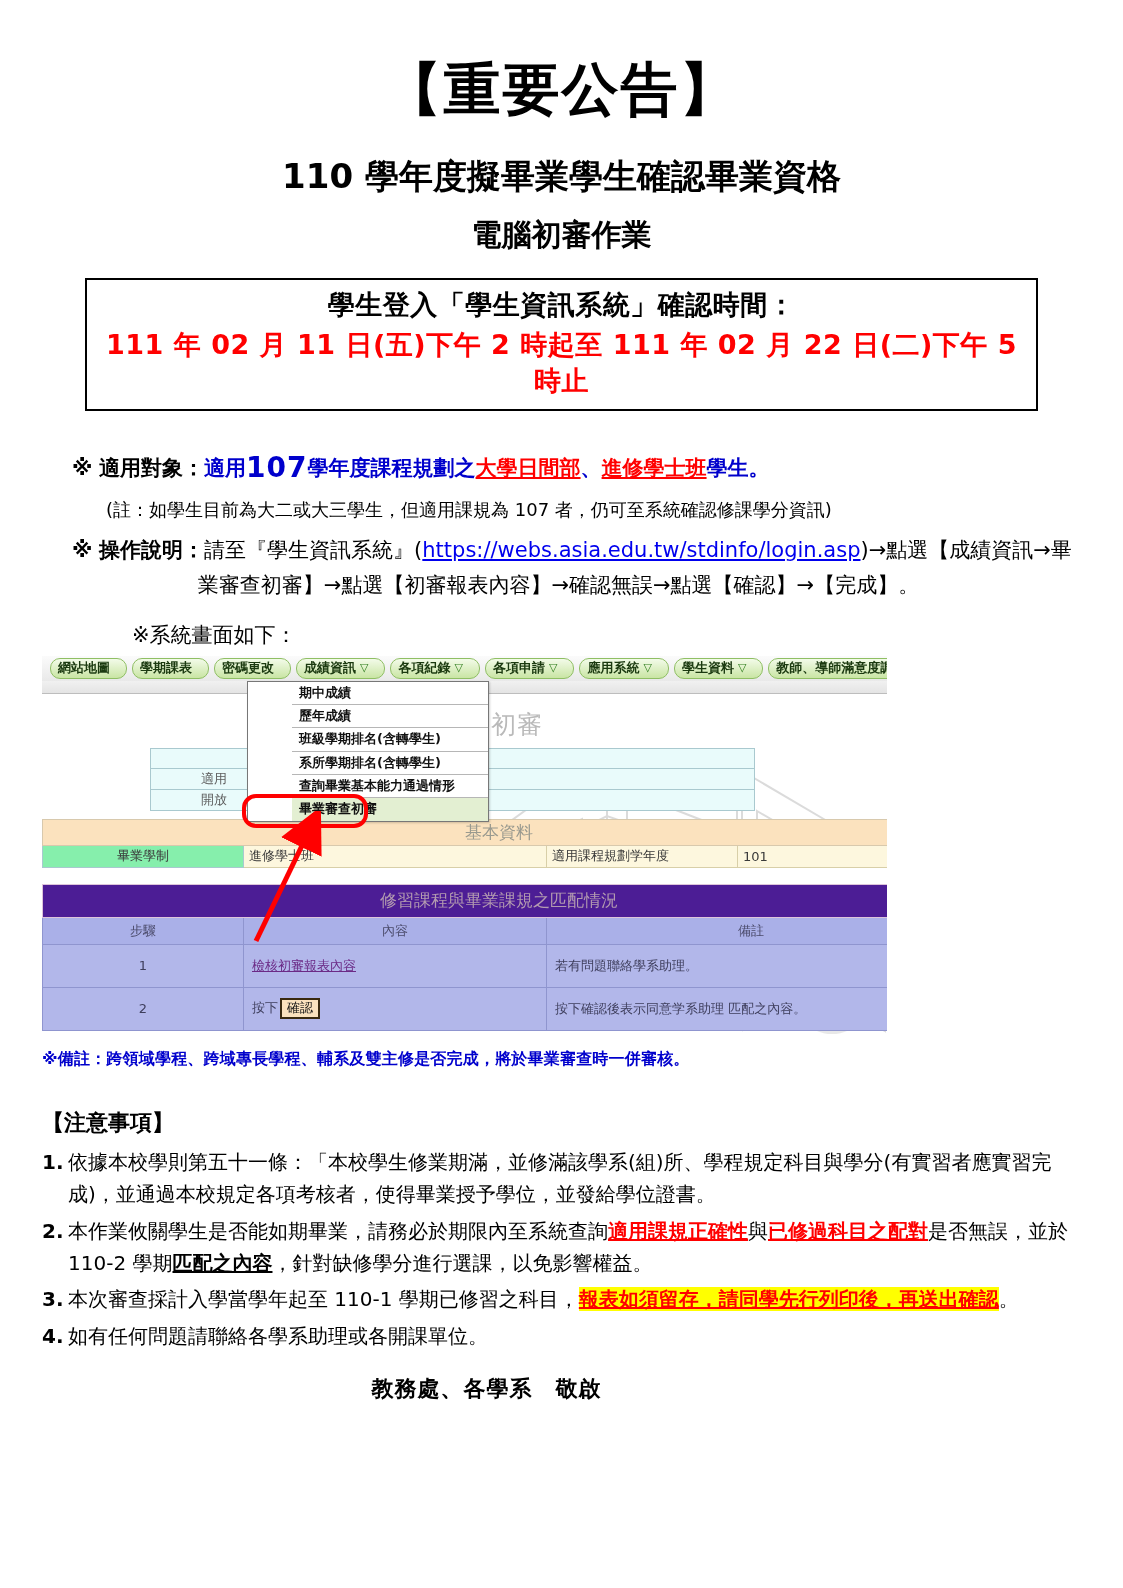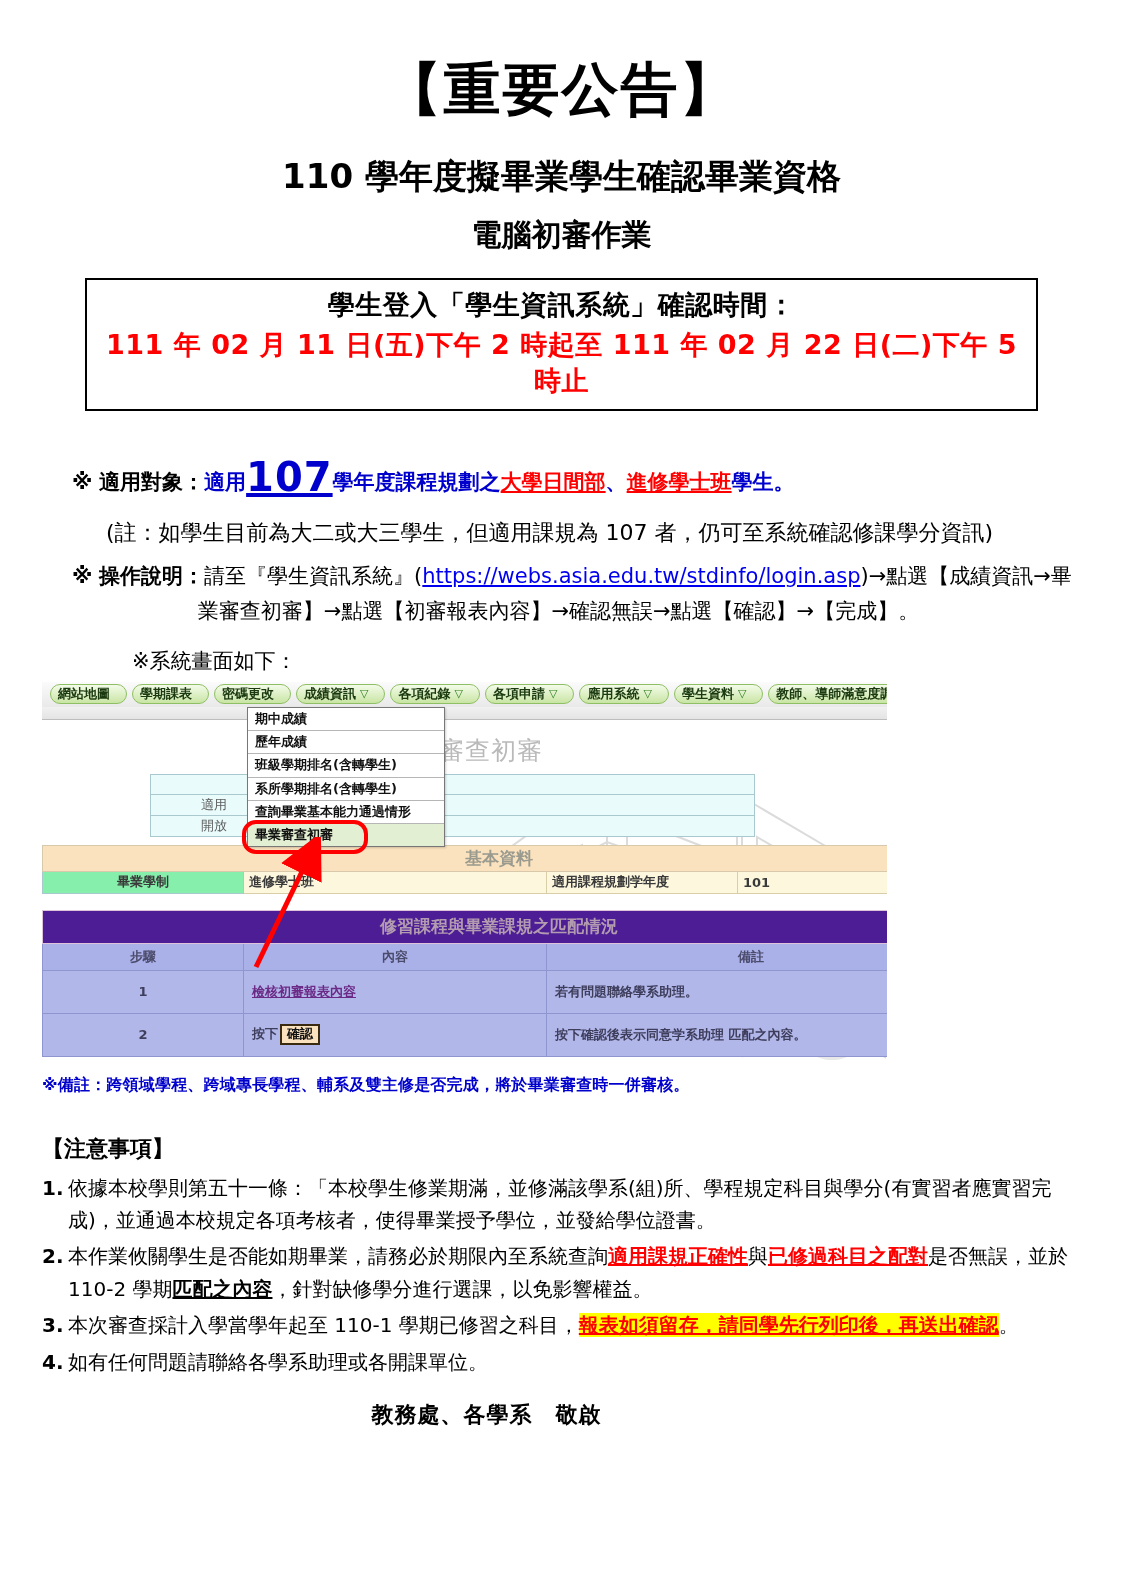--- a/index.html
+++ b/index.html
@@ -82,33 +82,32 @@
   .bullet-row {
     display: block;
     margin-bottom: 6px;
   }
   .b-mark { font-weight: bold; }
   .b-label { font-weight: bold; }
   .blue-b { color: #0000cc; font-weight: bold; }
   .big107 {
     color: #0000cc;
     font-weight: bold;
-    font-size: 40px;
+    font-size: 28px;
     vertical-align: -2px;
     letter-spacing: 1px;
-    text-decoration: underline;
   }
   .red-u {
     color: #ff0000;
     font-weight: bold;
     text-decoration: underline;
     text-decoration-color: #ff0000;
   }
   .note-line {
-    font-size: 22px;
+    font-size: 18px;
     padding-left: 34px;
     margin: 2px 0 8px 0;
     line-height: 1.6;
   }
   .link {
     color: #0000ee;
     text-decoration: underline;
   }
   .op-cont {
     display: block;
@@ -187,20 +186,21 @@
 
   .dropdown {
     position: absolute;
     left: 205px;
     top: 25px;
     width: 196px;
     background: #ffffff;
     border: 1px solid #777;
     z-index: 6;
     box-shadow: 1px 1px 2px rgba(0,0,0,0.18);
+    padding-left: 44px;
   }
   .ditem {
     font-size: 13px;
     font-weight: bold;
     color: #111;
     padding: 4px 6px 4px 7px;
     border-bottom: 1px solid #b6b6b6;
     white-space: nowrap;
     line-height: 1.1;
   }
@@ -237,21 +237,20 @@
   .blue-link-s { color: #2b57c9; text-decoration: underline; }
 
   .tbl {
     position: absolute;
     left: 0;
     top: 163px;
     width: 914px;
     border-collapse: collapse;
     font-size: 13px;
     z-index: 2;
-    font-weight: bold;
   }
   .tbl .banner-orange {
     background: #fbe2be;
     text-align: center;
     color: #9a9a8f;
     font-size: 17px;
     height: 22px;
     border: 1px solid #d8c9ad;
   }
   .tbl .row-basic td {

